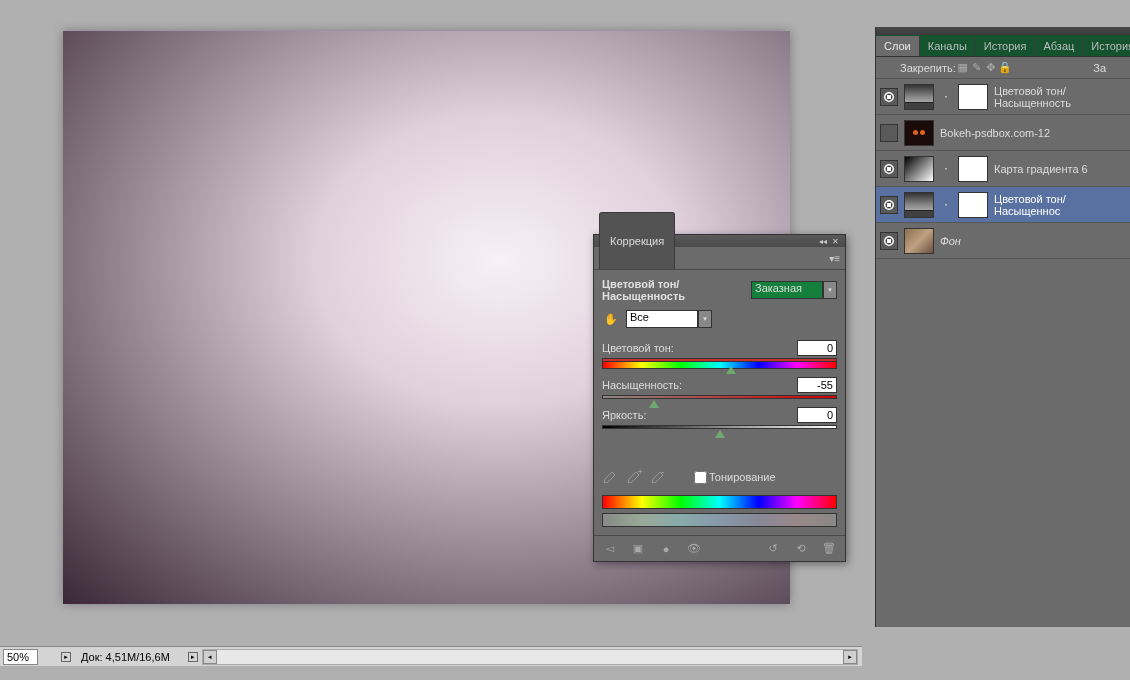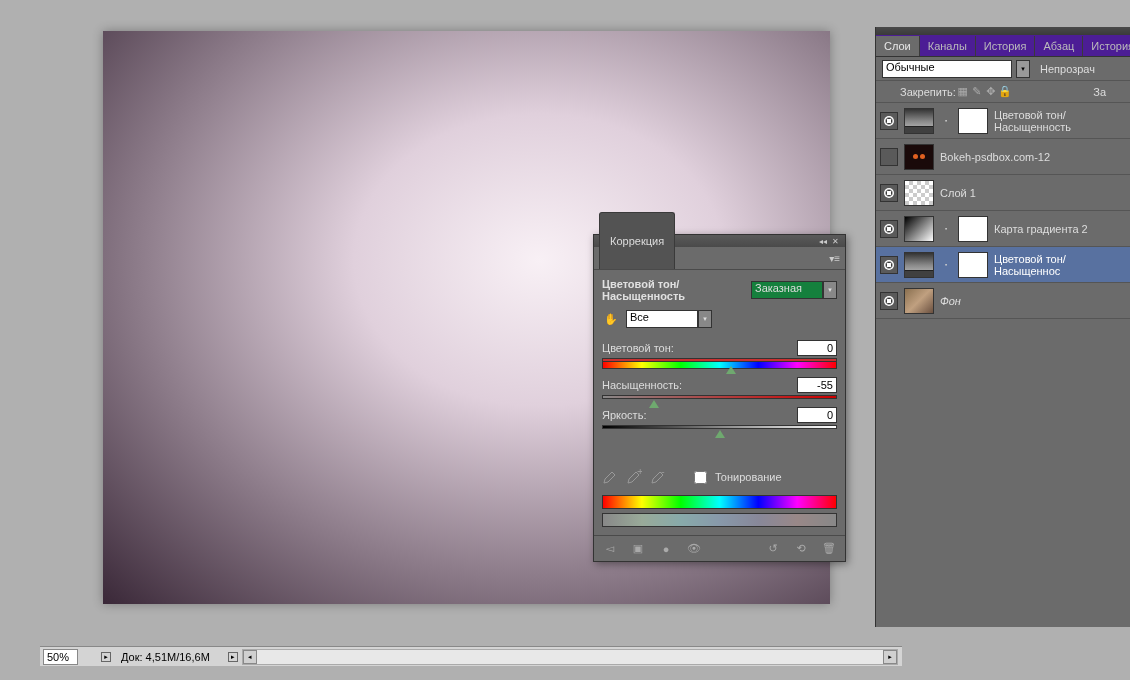--- a/index.html
+++ b/index.html
@@ -1,18 +1,18 @@
 <!DOCTYPE html>
 <html><head>
 <meta charset="utf-8">
 <style>
 * { margin: 0; padding: 0; box-sizing: border-box; font-family: Tahoma, sans-serif; font-size: 11px; }
 body { background: #b0b0b0; width: 1130px; height: 680px; overflow: hidden; position: relative; }
 
-.canvas-area { position: absolute; left: 0; top: 0; width: 862px; height: 680px; background: #b0b0b0; margin-left: 40px; }
+.canvas-area { position: absolute; left: 0; top: 0; width: 862px; height: 680px; background: #b0b0b0; }
 .canvas { position: absolute; left: 63px; top: 31px; width: 727px; height: 573px; background: linear-gradient(135deg, #2a1b2e 0%, #3d2a3f 20%, #f5e8f0 40%, #fff 60%, #e8d5e0 100%); box-shadow: 0 0 10px rgba(0,0,0,0.3); }
 .canvas-photo { width: 100%; height: 100%; background: radial-gradient(ellipse at 60% 40%, #f8f0f5 0%, #e0d0dc 30%, #3a2838 100%); }
 
 .status-bar { position: absolute; left: 0; bottom: 14px; width: 862px; height: 20px; background: #d4d4d4; border-top: 1px solid #888; display: flex; align-items: center; }
 .zoom-field { width: 35px; height: 16px; margin-left: 3px; background: #fff; border: 1px solid #888; padding: 1px 3px; }
 .status-sep { width: 15px; }
 .doc-info { padding: 0 10px; }
 .status-arrow { width: 10px; height: 10px; border: 1px solid #666; display: flex; align-items: center; justify-content: center; font-size: 7px; margin-left: 8px; }
 .scrollbar-h { flex: 1; height: 16px; background: #e8e8e8; border: 1px solid #aaa; margin: 0 4px; position: relative; }
 .scroll-arrow { position: absolute; width: 14px; height: 14px; background: #d0d0d0; border: 1px solid #888; top: 0; display: flex; align-items: center; justify-content: center; font-size: 7px; }
@@ -43,34 +43,34 @@
 .slider-track { height: 8px; position: relative; margin-bottom: 8px; }
 .hue-track { background: linear-gradient(to right, red, yellow, lime, cyan, blue, magenta, red); border: 1px solid #333; }
 .hue-track-top { height: 3px; background: #c83030; border: 1px solid #333; border-bottom: none; }
 .sat-track { background: linear-gradient(to right, #888, #b04040, #d00000); border: 1px solid #333; height: 4px; }
 .light-track { background: linear-gradient(to right, #000, #888, #fff); border: 1px solid #333; height: 4px; }
 .slider-thumb { position: absolute; width: 10px; height: 10px; top: 2px; transform: translateX(-50%); }
 .slider-thumb::before { content: ''; position: absolute; width: 0; height: 0; border-left: 5px solid transparent; border-right: 5px solid transparent; border-bottom: 8px solid #6fa96f; top: 2px; left: 0; }
 
 .eyedropper-row { display: flex; align-items: center; gap: 8px; margin-top: 40px; margin-bottom: 10px; }
 .eyedropper-icon { width: 16px; height: 16px; color: #999; }
-.colorize-check { display: flex; align-items: center; gap: 8px; margin-left: 20px; }
+.colorize-check { display: flex; align-items: center; gap: 2px; margin-left: 20px; }
 .colorize-check input { width: 13px; height: 13px; }
 
 .color-strip { height: 14px; background: linear-gradient(to right, red, yellow, lime, cyan, blue, magenta, red); border: 1px solid #333; margin-top: 4px; }
 .color-strip.bottom { background: linear-gradient(to right, #888, #9a9, #8aa, #89a, #889, #988, #888); }
 
 .panel-footer { height: 26px; background: #6b6b6b; border-top: 1px solid #4a4a4a; display: flex; align-items: center; padding: 0 8px; gap: 12px; }
 .footer-icon { width: 16px; height: 16px; color: #aaa; display: flex; align-items: center; justify-content: center; }
 .footer-spacer { flex: 1; }
 
 
 .right-dock { position: absolute; right: 0; top: 27px; width: 255px; background: #6b6b6b; border-left: 1px solid #333; height: 600px; }
 .dock-titlebar { height: 8px; background: linear-gradient(#4a4a4a, #3a3a3a); }
-.layers-tabs { height: 22px; background: #4c1d95; display: flex; align-items: flex-end; border-bottom: 1px solid #333; }
+.layers-tabs { height: 22px; background: #14532d; display: flex; align-items: flex-end; border-bottom: 1px solid #333; }
 .layers-tab { padding: 4px 8px; color: #bbb; border-right: 1px solid #3a3a3a; cursor: pointer; }
 .layers-tab.active { background: #6b6b6b; color: #e8e8e8; }
 
 .blend-row { height: 24px; display: flex; align-items: center; padding: 0 6px; gap: 4px; border-bottom: 1px solid #555; }
 .blend-select { flex: 1; height: 18px; background: #fff; border: 1px solid #333; padding: 0 3px; max-width: 130px; }
 .blend-arrow { width: 14px; height: 18px; background: #999; border: 1px solid #333; display: flex; align-items: center; justify-content: center; font-size: 7px; }
 .opacity-label { color: #ddd; margin-left: 6px; }
 
 .lock-row { height: 22px; display: flex; align-items: center; padding: 0 24px; gap: 0; border-bottom: 1px solid #555; color: #ddd; }
 .lock-icon { width: 14px; height: 14px; display: flex; align-items: center; justify-content: center; color: #aaa; }
@@ -212,25 +212,20 @@
 
 <div class="right-dock">
   <div class="dock-titlebar"></div>
   <div class="layers-tabs" id="layers-tabs">
       <div class="layers-tab active">Слои</div>
       <div class="layers-tab">Каналы</div>
       <div class="layers-tab">История</div>
       <div class="layers-tab">Абзац</div>
       <div class="layers-tab">История</div>
     </div>
-  <div class="blend-row">
-    <div class="blend-select">Обычные</div>
-    <div class="blend-arrow">▾</div>
-    <span class="opacity-label">Непрозрач</span>
-  </div>
   <div class="lock-row">
     <span>Закрепить:</span>
     <span class="lock-icon">▦</span>
     <span class="lock-icon">✎</span>
     <span class="lock-icon">✥</span>
     <span class="lock-icon">🔒</span>
     <span style="flex:1"></span>
     <span>За</span>
   </div>
   <div class="layer-list" id="layer-list">
@@ -248,31 +243,24 @@
         <div class="layer-thumb bokeh">
           <span></span>
           <span></span>
         </div>
         <div class="layer-name">Bokeh-psdbox.com-12</div>
       </div>
       <div class="layer-row">
         <div class="vis-toggle">
           <div class="eye-icon"></div>
         </div>
-        <div class="layer-thumb trans"></div>
-        <div class="layer-name">Слой 1</div>
-      </div>
-      <div class="layer-row">
-        <div class="vis-toggle">
-          <div class="eye-icon"></div>
-        </div>
         <div class="layer-thumb grad"></div>
         <div class="link-dot">⬝</div>
         <div class="layer-thumb mask"></div>
-        <div class="layer-name">Карта градиента 2</div>
+        <div class="layer-name">Карта градиента 6</div>
       </div>
       <div class="layer-row selected">
         <div class="vis-toggle">
           <div class="eye-icon"></div>
         </div>
         <div class="layer-thumb adj"></div>
         <div class="link-dot">⬝</div>
         <div class="layer-thumb mask"></div>
         <div class="layer-name">Цветовой тон/Насыщеннос</div>
       </div>

